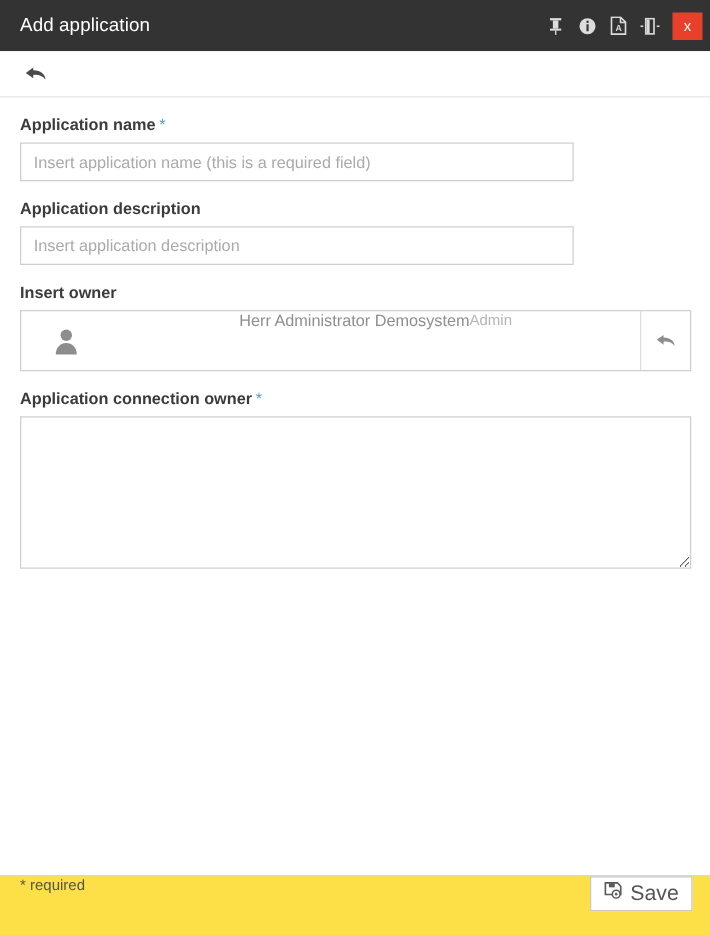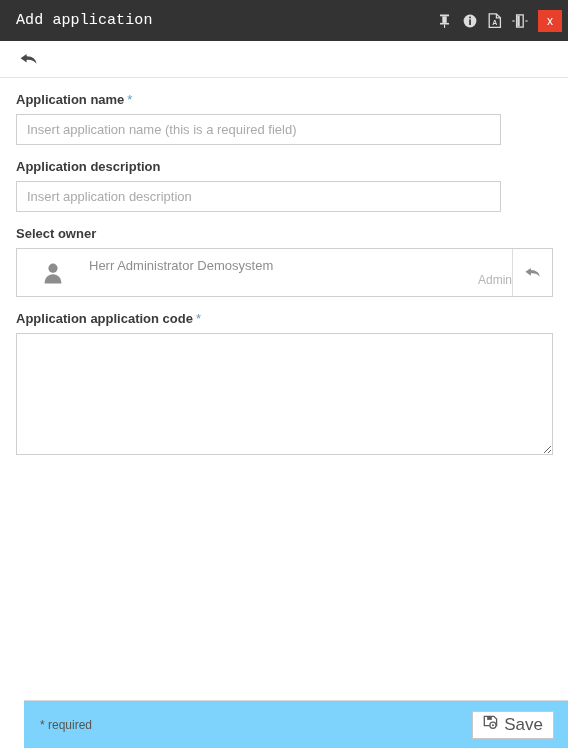--- a/index.html
+++ b/index.html
@@ -34,21 +34,20 @@
     display: flex;
     align-items: center;
     padding: 0 0 0 16px;
   }
   .titlebar-title {
     color: #ffffff;
     font-size: 15px;
     font-weight: normal;
     letter-spacing: 0.1px;
     white-space: nowrap;
-    font-family: Liberation Mono, monospace;
   }
   .titlebar-spacer { flex: 1 1 auto; }
   .titlebar-actions {
     display: flex;
     align-items: center;
     height: 41px;
   }
   .tb-icon {
     width: 25px;
     height: 41px;
@@ -110,21 +109,21 @@
     display: block;
     line-height: 16px;
   }
   .req-star {
     color: #5b9dbb;
     font-weight: normal;
     font-size: 13px;
     margin-left: 3px;
   }
   .text-input {
-    width: 485px;
+    width: 443px;
     height: 31px;
     border: 1px solid #cfcfcf;
     background: #ffffff;
     font-family: "Liberation Sans", sans-serif;
     font-size: 13px;
     color: #333333;
     padding: 0 10px;
     outline: none;
     display: block;
   }
@@ -142,21 +141,21 @@
   .owner-avatar {
     width: 72px;
     display: flex;
     align-items: center;
     justify-content: center;
     flex: 0 0 72px;
   }
   .owner-info {
     flex: 1 1 auto;
     display: flex;
-    flex-direction: column;
+    flex-direction: row;
     justify-content: center;
     overflow: hidden;
   }
   .owner-name {
     font-size: 13px;
     color: #8e8e8e;
     line-height: 15px;
     white-space: nowrap;
   }
   .owner-sub {
@@ -189,25 +188,24 @@
     outline: none;
     display: block;
   }
   .code-area::placeholder { color: #aaaaaa; opacity: 1; }
 
   
   .footer {
     flex: 0 0 48px;
     height: 48px;
     border-top: 1px solid #d8d8d8;
-    background: #7dd3fc;
-    display: flex;
-    align-items: center;
+    background: #fde047;
+    display: flex;
+    align-items: flex-start;
     padding: 0 14px 0 16px;
-    margin-left: 24px;
   }
   .footer-note {
     font-size: 12px;
     color: #555555;
   }
   .footer-spacer { flex: 1 1 auto; }
   .btn-save {
     display: flex;
     align-items: center;
     gap: 6px;
@@ -304,21 +302,21 @@
 
     <div class="field">
       <label class="field-label">
         <span>Application description</span>
       </label>
       <input class="text-input" type="text" placeholder="Insert application description" style="">
     </div>
 
     <div class="field">
       <label class="field-label">
-        <span>Select owner</span>
+        <span>Insert owner</span>
       </label>
       <div class="owner-row">
         <div class="owner-avatar">
           <svg width="20" height="22" viewBox="0 0 20 22" aria-hidden="true">
             <circle cx="10" cy="6.2" r="4.6" fill="#8d8d8d"></circle>
             <path d="M1.6 21.5 c0 -5.6 3.7 -9.2 8.4 -9.2 c4.7 0 8.4 3.6 8.4 9.2 z" fill="#8d8d8d"></path>
           </svg>
         </div>
         <div class="owner-info">
           <div class="owner-name">Herr Administrator Demosystem</div>
@@ -327,21 +325,21 @@
         <div class="owner-action" title="Reset owner">
           <svg width="18" height="15" viewBox="0 0 20 16" aria-hidden="true">
             <path d="M7.6 3.0 L1.6 7.3 L7.6 11.6 V8.9 c4.6 -0.3 7.6 0.9 9.9 3.9 c-0.5 -4.7 -3.8 -7.4 -9.9 -7.6 z" fill="#8d8d8d"></path>
           </svg>
         </div>
       </div>
     </div>
 
     <div class="field">
       <label class="field-label">
-        <span>Application application code</span><span class="req-star">*</span>
+        <span>Application connection owner</span><span class="req-star">*</span>
       </label>
       <textarea class="code-area" placeholder="" style=""></textarea>
     </div>
 
   </div>
 
   <div class="footer">
     <div class="footer-note">* required</div>
     <div class="footer-spacer"></div>
 

